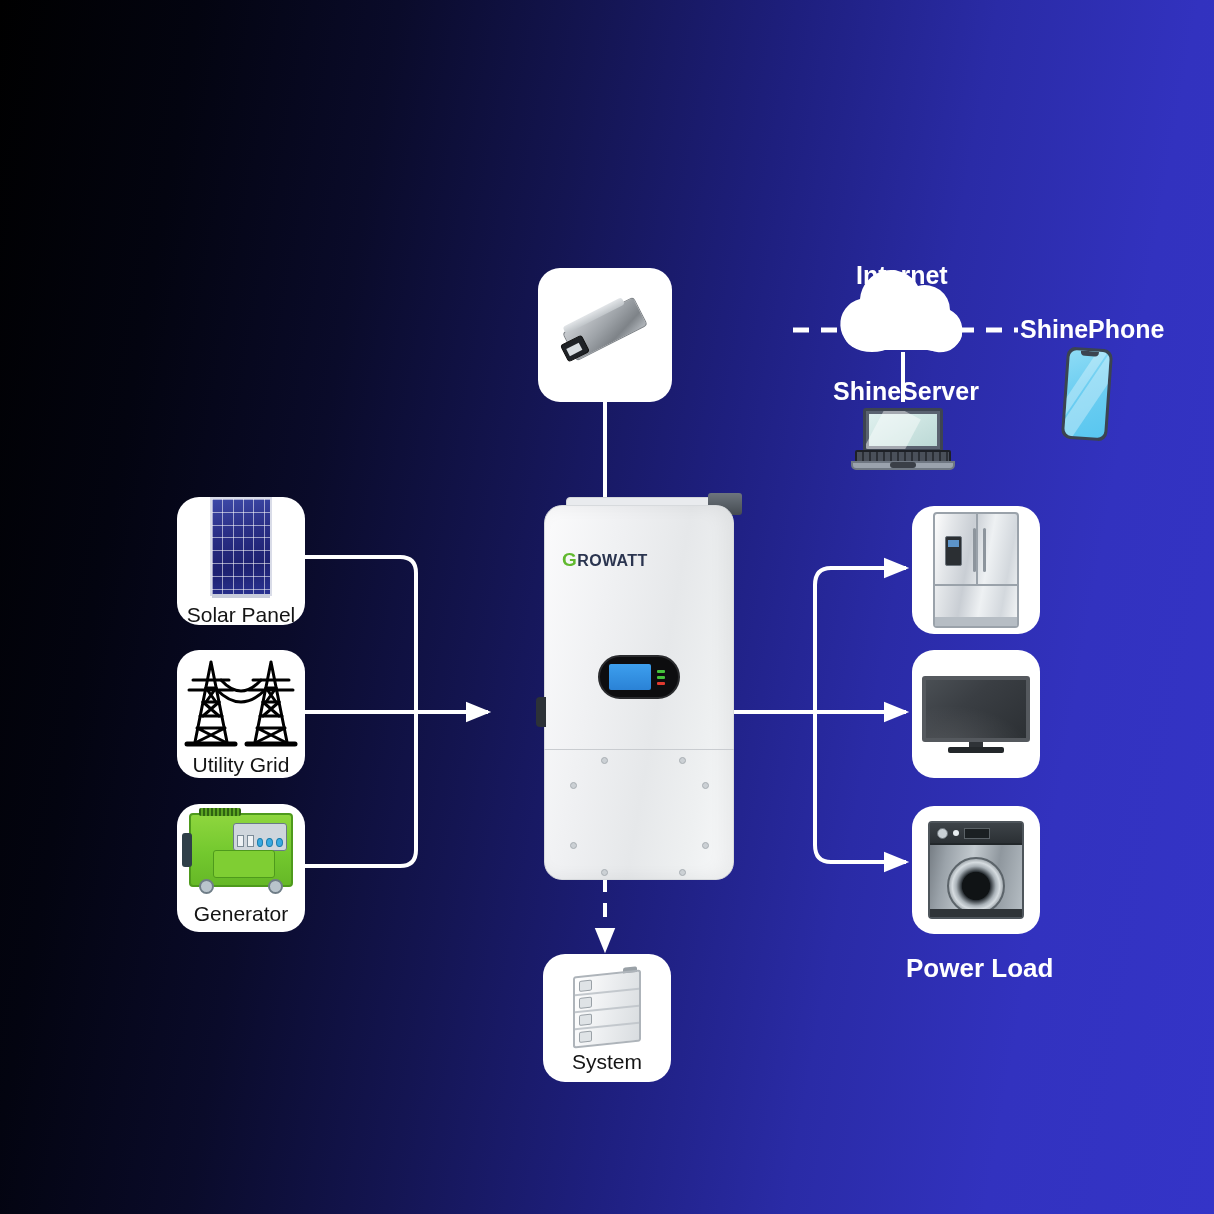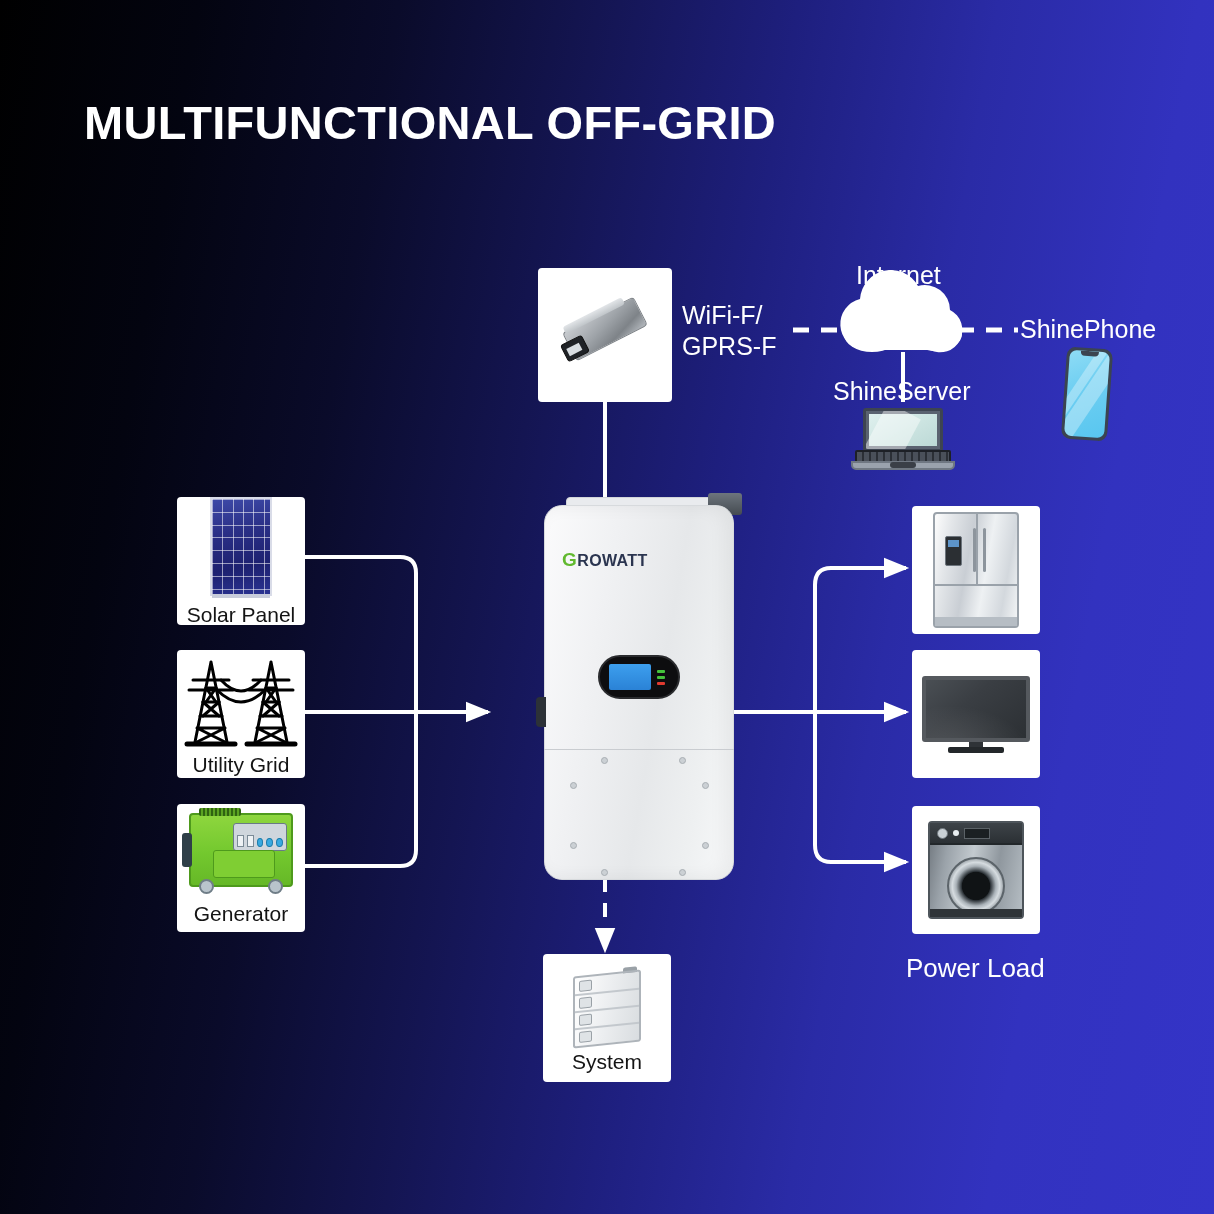--- a/index.html
+++ b/index.html
@@ -33,41 +33,41 @@
     font-size: 47px;
     line-height: 1.42;
     letter-spacing: 0.3px;
   }
   .title .ln { display: block; white-space: nowrap; }
 
   
   .card {
     position: absolute;
     background: #ffffff;
-    border-radius: 4px;
+    border-radius: 22px;
     display: flex;
     flex-direction: column;
     align-items: center;
     justify-content: center;
     overflow: hidden;
   }
   .card-label {
     color: #141414;
     font-size: 21px;
     font-weight: 400;
     text-align: center;
     line-height: 1;
   }
 
   
   .bglabel {
     position: absolute;
     color: #ffffff;
     font-size: 25px;
-    font-weight: 400;
+    font-weight: 700;
     line-height: 1.25;
     white-space: pre-line;
   }
 
   
   #wires { position: absolute; left: 0; top: 0; width: 1214px; height: 1214px; }
 
   
 
   
@@ -290,21 +290,20 @@
     position:absolute; left:-8px; top:192px; width:10px; height:30px;
     background:#2c3137; border-radius:4px 0 0 4px;
   }
 </style>
 </head>
 <body>
 
 <div id="stage">
 
   <div class="title">
-    <span class="ln">MULTIFUNCTIONAL OFF-GRID</span>
   </div>
 
   <svg id="wires" viewBox="0 0 1214 1214">
     <defs>
       <marker id="arrow" markerWidth="7" markerHeight="7" refX="5.6" refY="3" orient="auto">
         <path d="M0,0.4 L6.4,3 L0,5.6 z" fill="#ffffff"></path>
       </marker>
     </defs>
     <g fill="none" stroke="#ffffff" stroke-width="4" stroke-linecap="butt">
 
@@ -340,22 +339,20 @@
       <rect x="858" y="330" width="92" height="20" rx="10" fill="#ffffff"></rect>
     </g>
   </svg>
 
   <div class="card" style="left:538px; top:268px; width:134px; height:134px;">
     <div class="dongle">
       <div class="bar"></div>
       <div class="plug"></div>
     </div>
   </div>
-  <div class="bglabel" style="left:682px; top:300px;">WiFi-F/
-GPRS-F</div>
 
   <div class="bglabel" style="left:856px; top:260px;">Internet</div>
   <div class="bglabel" style="left:833px; top:376px;">ShineServer</div>
   <div class="bglabel" style="left:1020px; top:314px;">ShinePhone</div>
 
   <div class="laptop" style="left:851px; top:408px;">
     <div class="lid">
         <div class="scr">
           <div class="glare"></div>
         </div>

